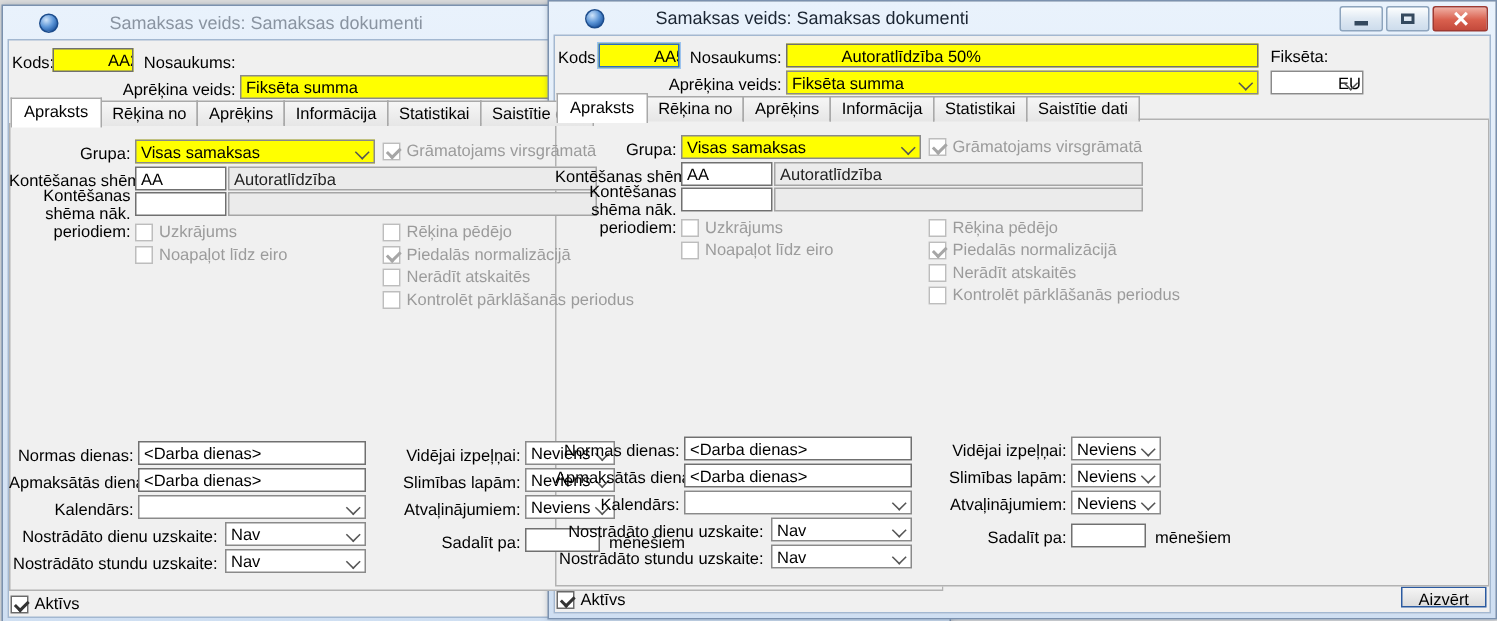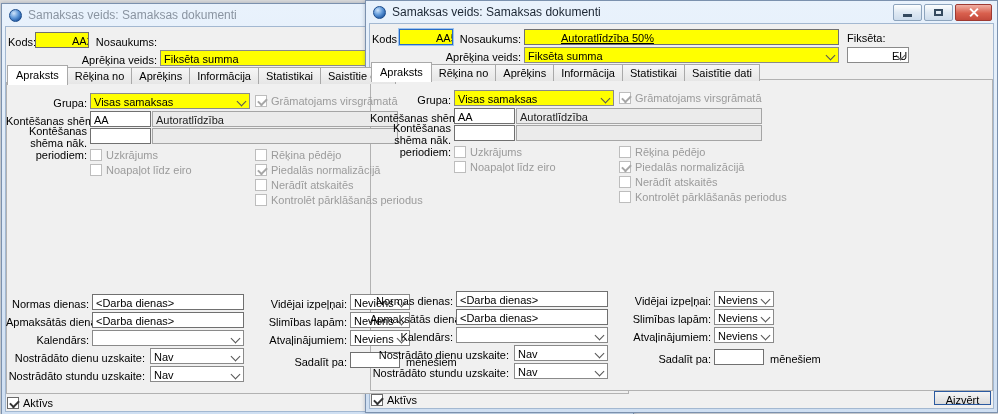--- a/index.html
+++ b/index.html
@@ -3,21 +3,21 @@
 <meta charset="utf-8">
 <style>
   html,body{margin:0;padding:0;}
   body{font-family:"Liberation Sans", sans-serif; background:#d8d8d8;}
   .screen{position:relative;width:998px;height:414px;overflow:hidden;background:#dcdcdc;}
 
   
   .window{position:absolute;width:633px;height:413px;box-sizing:border-box;
     border:1px solid #7b91ae;background:linear-gradient(#e9f2fc,#cfdff2);
     box-shadow:0 0 4px rgba(60,80,110,.35);}
-  .titlebar{position:absolute;left:0;top:0;right:0;height:22px;display:flex;align-items:center;padding-left:7px;}
+  .titlebar{position:absolute;left:0;top:0;right:0;height:22px;display:flex;align-items:center;padding-left:24px;gap:28px;}
   .appicon{width:13px;height:13px;border-radius:50%;margin-right:6px;flex:0 0 auto;
     background:radial-gradient(circle at 35% 30%, #cfe4fa, #5e97d8 45%, #2a62ab 75%, #1b4e94);
     border:1px solid #1c4c8c;box-sizing:border-box;}
   .title{font-size:12px;color:#1c2633;white-space:nowrap;}
   .win-left .title{color:#8a94a1;}
   .winbtns{position:absolute;right:5px;top:3px;display:flex;gap:2px;}
   .wbtn{width:27px;height:15px;border:1px solid #8da4bd;border-radius:2px;
     background:linear-gradient(#fdfefe,#dfe9f3 50%,#cddcec);display:flex;align-items:center;justify-content:center;}
   .wbtn.close{width:35px;border-color:#9e3a32;background:linear-gradient(#f0b0a4,#d9604e 55%,#c44a3c);}
   .g-min{width:9px;height:3px;background:#34495e;margin-top:6px;}
@@ -195,21 +195,21 @@
         </div>
       <div class="wbtn close">
           <span class="g-close"></span>
         </div>
     </div>
     <div class="client">
 
       <div class="lbl" style="left:2px;top:9px;">Kods:</div>
       <div class="inp yellow focus" style="left:29px;top:5px;width:54px;"><span>AA50</span><span class="caret"></span></div>
       <div class="lbl r" style="left:75px;top:9px;width:76px;">Nosaukums:</div>
-      <div class="inp yellow" style="left:154px;top:5px;width:315px;text-decoration:underline;">Autoratlīdzība 50%</div>
+      <div class="inp yellow" style="left:154px;top:5px;width:315px;">Autoratlīdzība 50%</div>
       <div class="lbl r" style="left:60px;top:27px;width:91px;">Aprēķina veids:</div>
       <div class="cmb yellow" style="left:154px;top:23px;width:315px;">
         <span>Fiksēta summa</span>
         <span class="chev"></span>
       </div>
       <div class="lbl" style="left:477px;top:8px;">Fiksēta:</div>
       <div class="cmb" style="left:477px;top:23px;width:40px;padding-left:44px;">
         <span>EUR</span>
         <span class="chev"></span>
       </div>

